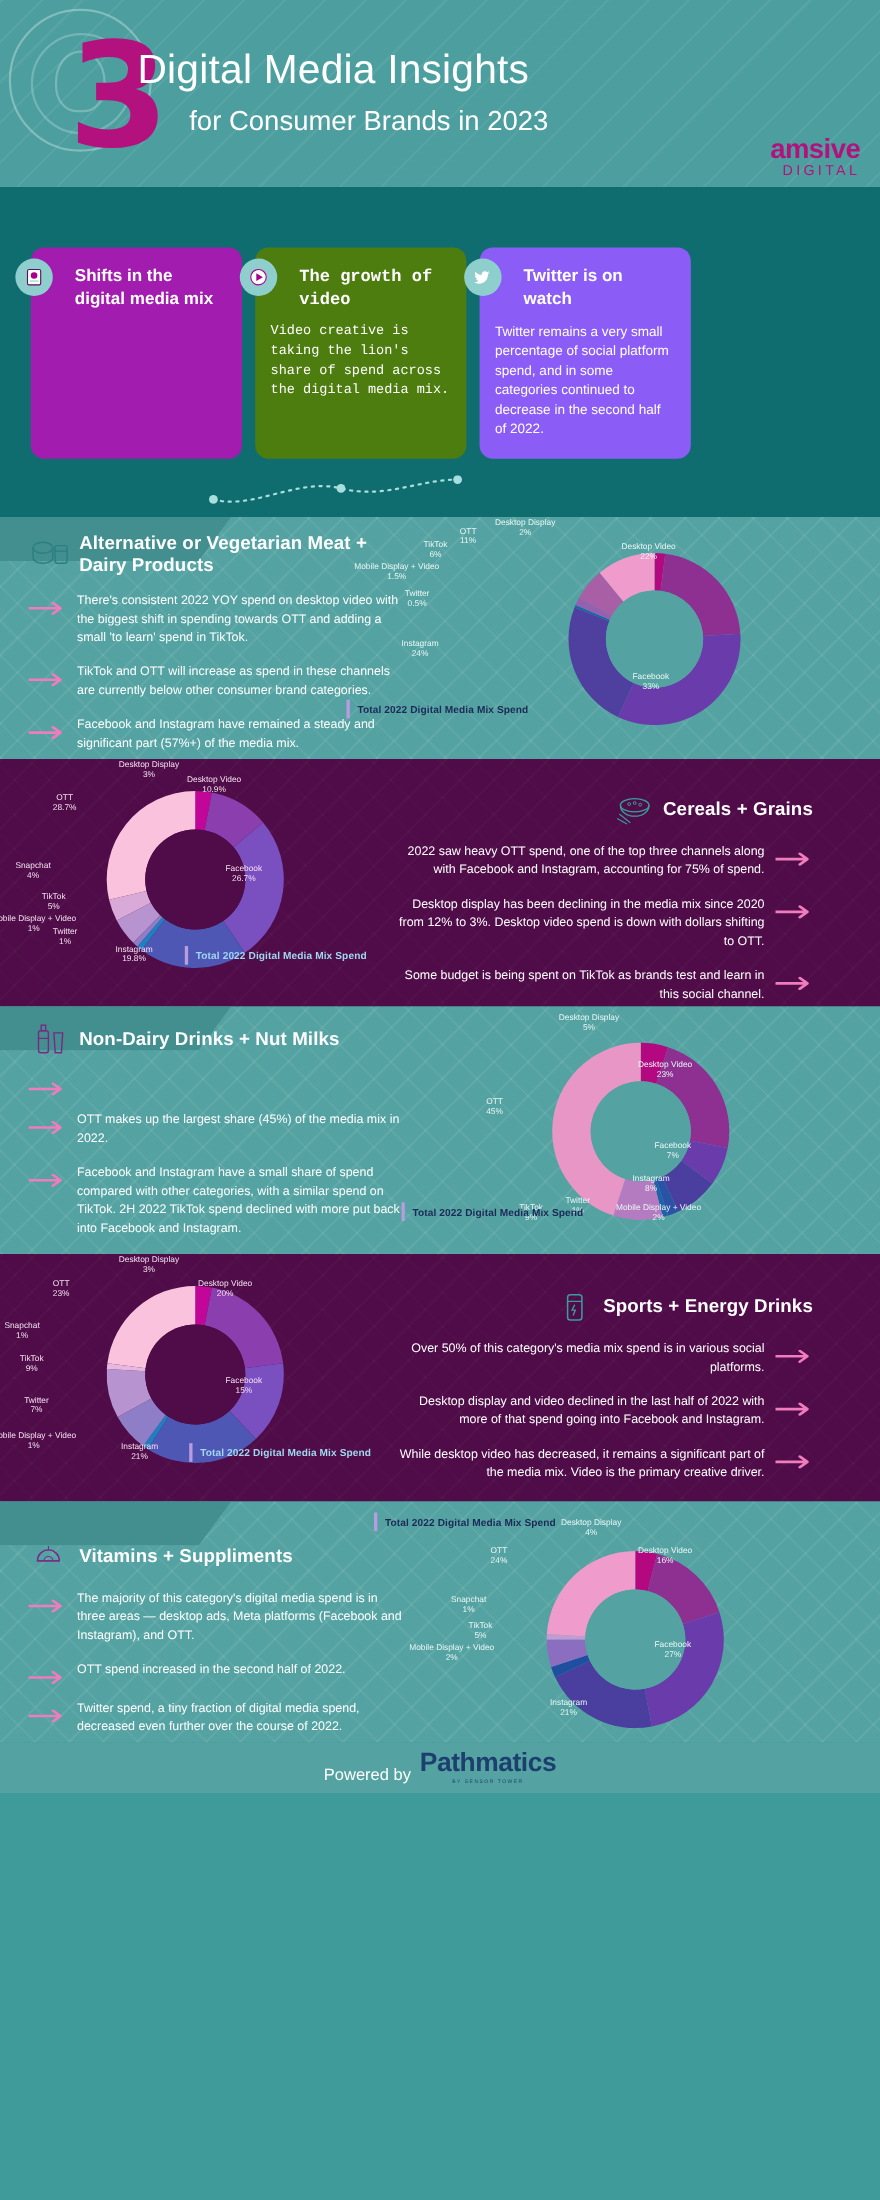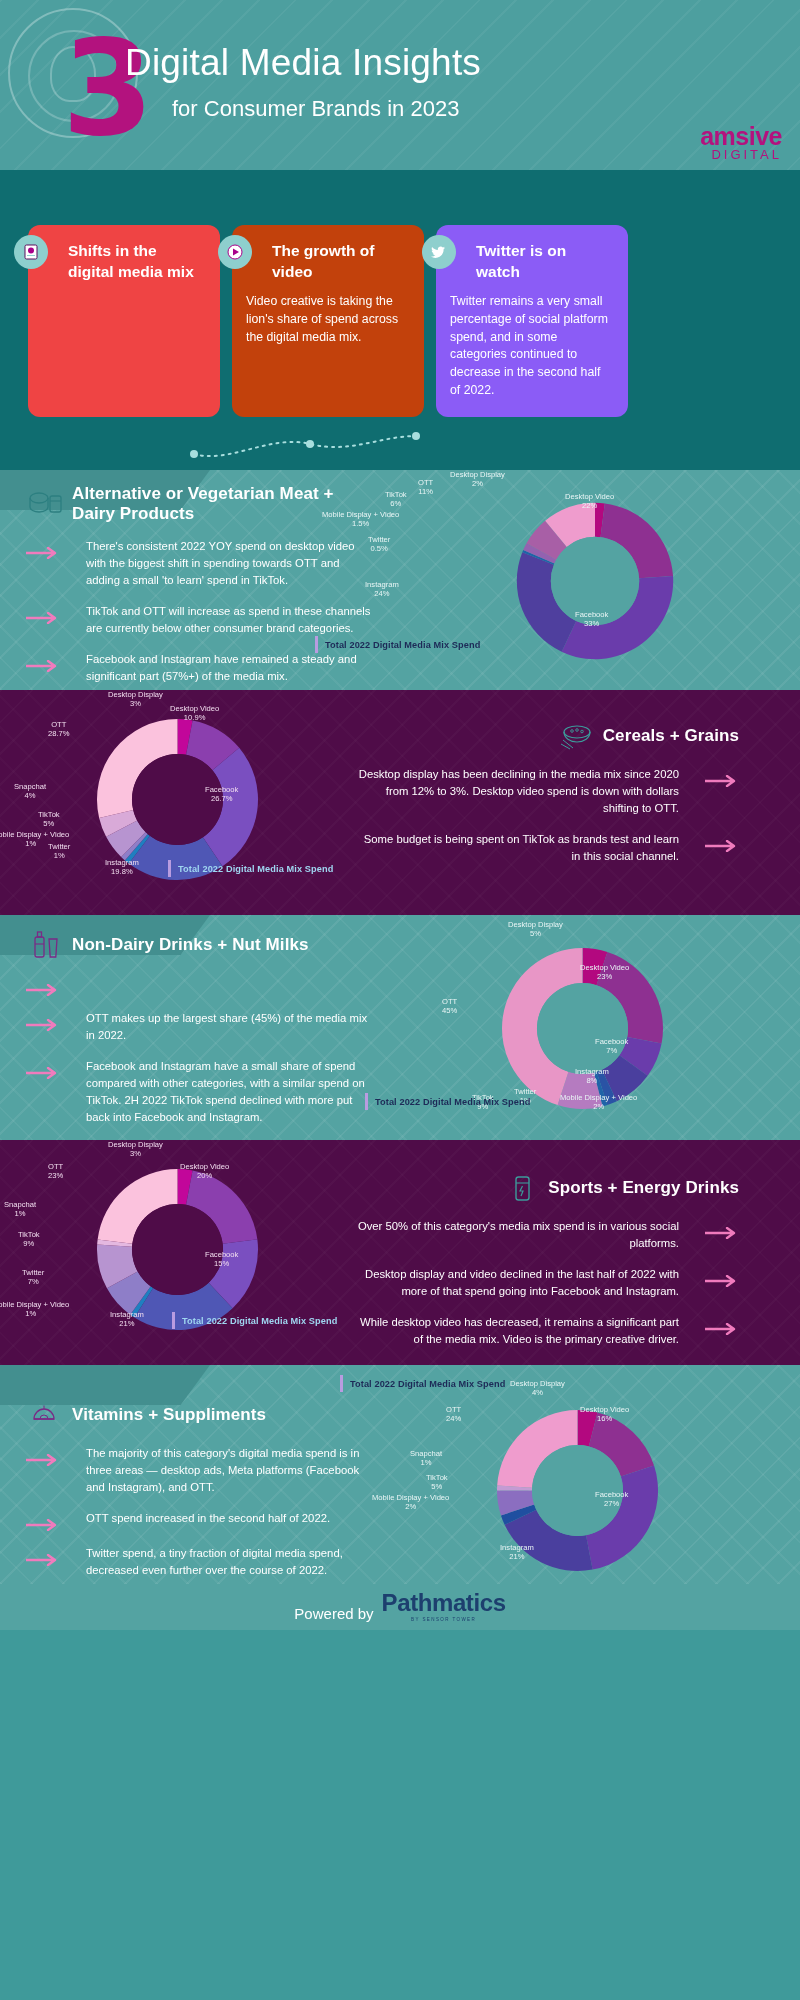--- a/index.html
+++ b/index.html
@@ -38,37 +38,37 @@
     font-size:132px; line-height:1; font-weight:700; color:#b3127e;
     font-family:"DejaVu Sans", sans-serif;
   }
   .hero-title {
     position:absolute; left:125px; top:42px;
     color:#fff; font-size:37px; font-weight:300; letter-spacing:.2px;
     font-family:"Liberation Sans", sans-serif;
   }
   .hero-sub {
     position:absolute; left:172px; top:96px;
-    color:#fff; font-size:22px; font-weight:400;
+    color:#fff; font-size:25px; font-weight:400;
   }
   .brand { position:absolute; right:18px; top:122px; text-align:right; }
   .brand .b1 { color:#b3127e; font-size:25px; font-weight:700; letter-spacing:-.5px; }
   .brand .b2 { color:#b3127e; font-size:13px; font-weight:400; letter-spacing:3px; margin-top:-4px;}
 
   
   .cards-band {
     position:relative; height:300px; background:#0f6d70;
     padding:55px 28px 0 28px; display:flex; gap:12px;
   }
   .card {
     position:relative; width:192px; height:192px;
     border-radius:12px; padding:16px 14px 12px 14px;
   }
-  .card.c1 { background:#ef4444; }
-  .card.c2 { background:#c2410c; }
+  .card.c1 { background:#a21caf; }
+  .card.c2 { background:#4d7c0f;font-family:Liberation Mono, monospace; }
   .card.c3 { background:#8b5cf6; }
   .card .cicon {
     position:absolute; left:-14px; top:10px;
     width:34px; height:34px; border-radius:50%;
     background:#8ecfcd; display:flex; align-items:center; justify-content:center;
   }
   .card h3 {
     color:#fff; font-size:15.5px; line-height:1.35; font-weight:700;
     margin-left:26px; margin-bottom:10px;
   }
@@ -95,21 +95,21 @@
   .col-text { width:390px; padding:14px 18px 0 26px; }
   .col-chart { flex:1; position:relative; }
 
   .sec-head { display:flex; align-items:center; gap:6px; margin-bottom:14px; }
   .sec-head .hicon { width:40px; height:32px; flex:0 0 40px; }
   .sec-head h2 { font-size:17px; font-weight:700; letter-spacing:.1px; }
   .sec.teal .sec-head h2 { color:#fff; }
   .sec.plum .sec-head h2 { color:#fff; }
 
   .bullets { display:flex; flex-direction:column; gap:14px; }
-  .bullet { display:flex; align-items:flex-start; gap:26px; }
+  .bullet { display:flex; align-items:flex-start; gap:10px; }
   .bullet.rt { flex-direction:row-reverse; }
   .bullet .arrow { flex:0 0 34px; margin-top:9px; }
   .bullet p { font-size:11.3px; line-height:1.5; color:#fff; }
   .bullet.rt p { text-align:right; }
   .lbl {
     position:absolute; font-size:7.6px; line-height:1.25; text-align:center;
     color:#eaf6f6; white-space:nowrap; font-weight:500;
   }
   .sec.plum .lbl { color:#f3dff0; }
   .lbl b { display:block; font-weight:500; }
@@ -291,20 +291,26 @@
               <circle cx="25" cy="11.5" r="1.3" fill="none" stroke="#3c9b9b" stroke-width=".9"></circle>
               <path d="M6 20l10 8M4 24l9 5" stroke="#3c9b9b" stroke-width="1"></path>
             </svg>
           <h2>Cereals + Grains</h2>
         </div>
         <div class="bullets">
           <div class="bullet rt">
             <svg class="arrow" viewBox="0 0 34 12">
                 <path d="M0 6h26M22 1l7 5-7 5" stroke="#f07bbd" stroke-width="2.4" fill="none" stroke-linecap="round" stroke-linejoin="round"></path>
               </svg>
+            <p>2022 saw heavy OTT spend, one of the top three channels along with Facebook and Instagram, accounting for 75% of spend.</p>
+          </div>
+          <div class="bullet rt">
+            <svg class="arrow" viewBox="0 0 34 12">
+                <path d="M0 6h26M22 1l7 5-7 5" stroke="#f07bbd" stroke-width="2.4" fill="none" stroke-linecap="round" stroke-linejoin="round"></path>
+              </svg>
             <p>Desktop display has been declining in the media mix since 2020 from 12% to 3%. Desktop video spend is down with dollars shifting to OTT.</p>
           </div>
           <div class="bullet rt">
             <svg class="arrow" viewBox="0 0 34 12">
                 <path d="M0 6h26M22 1l7 5-7 5" stroke="#f07bbd" stroke-width="2.4" fill="none" stroke-linecap="round" stroke-linejoin="round"></path>
               </svg>
             <p>Some budget is being spent on TikTok as brands test and learn in this social channel.</p>
           </div>
         </div>
       </div>

